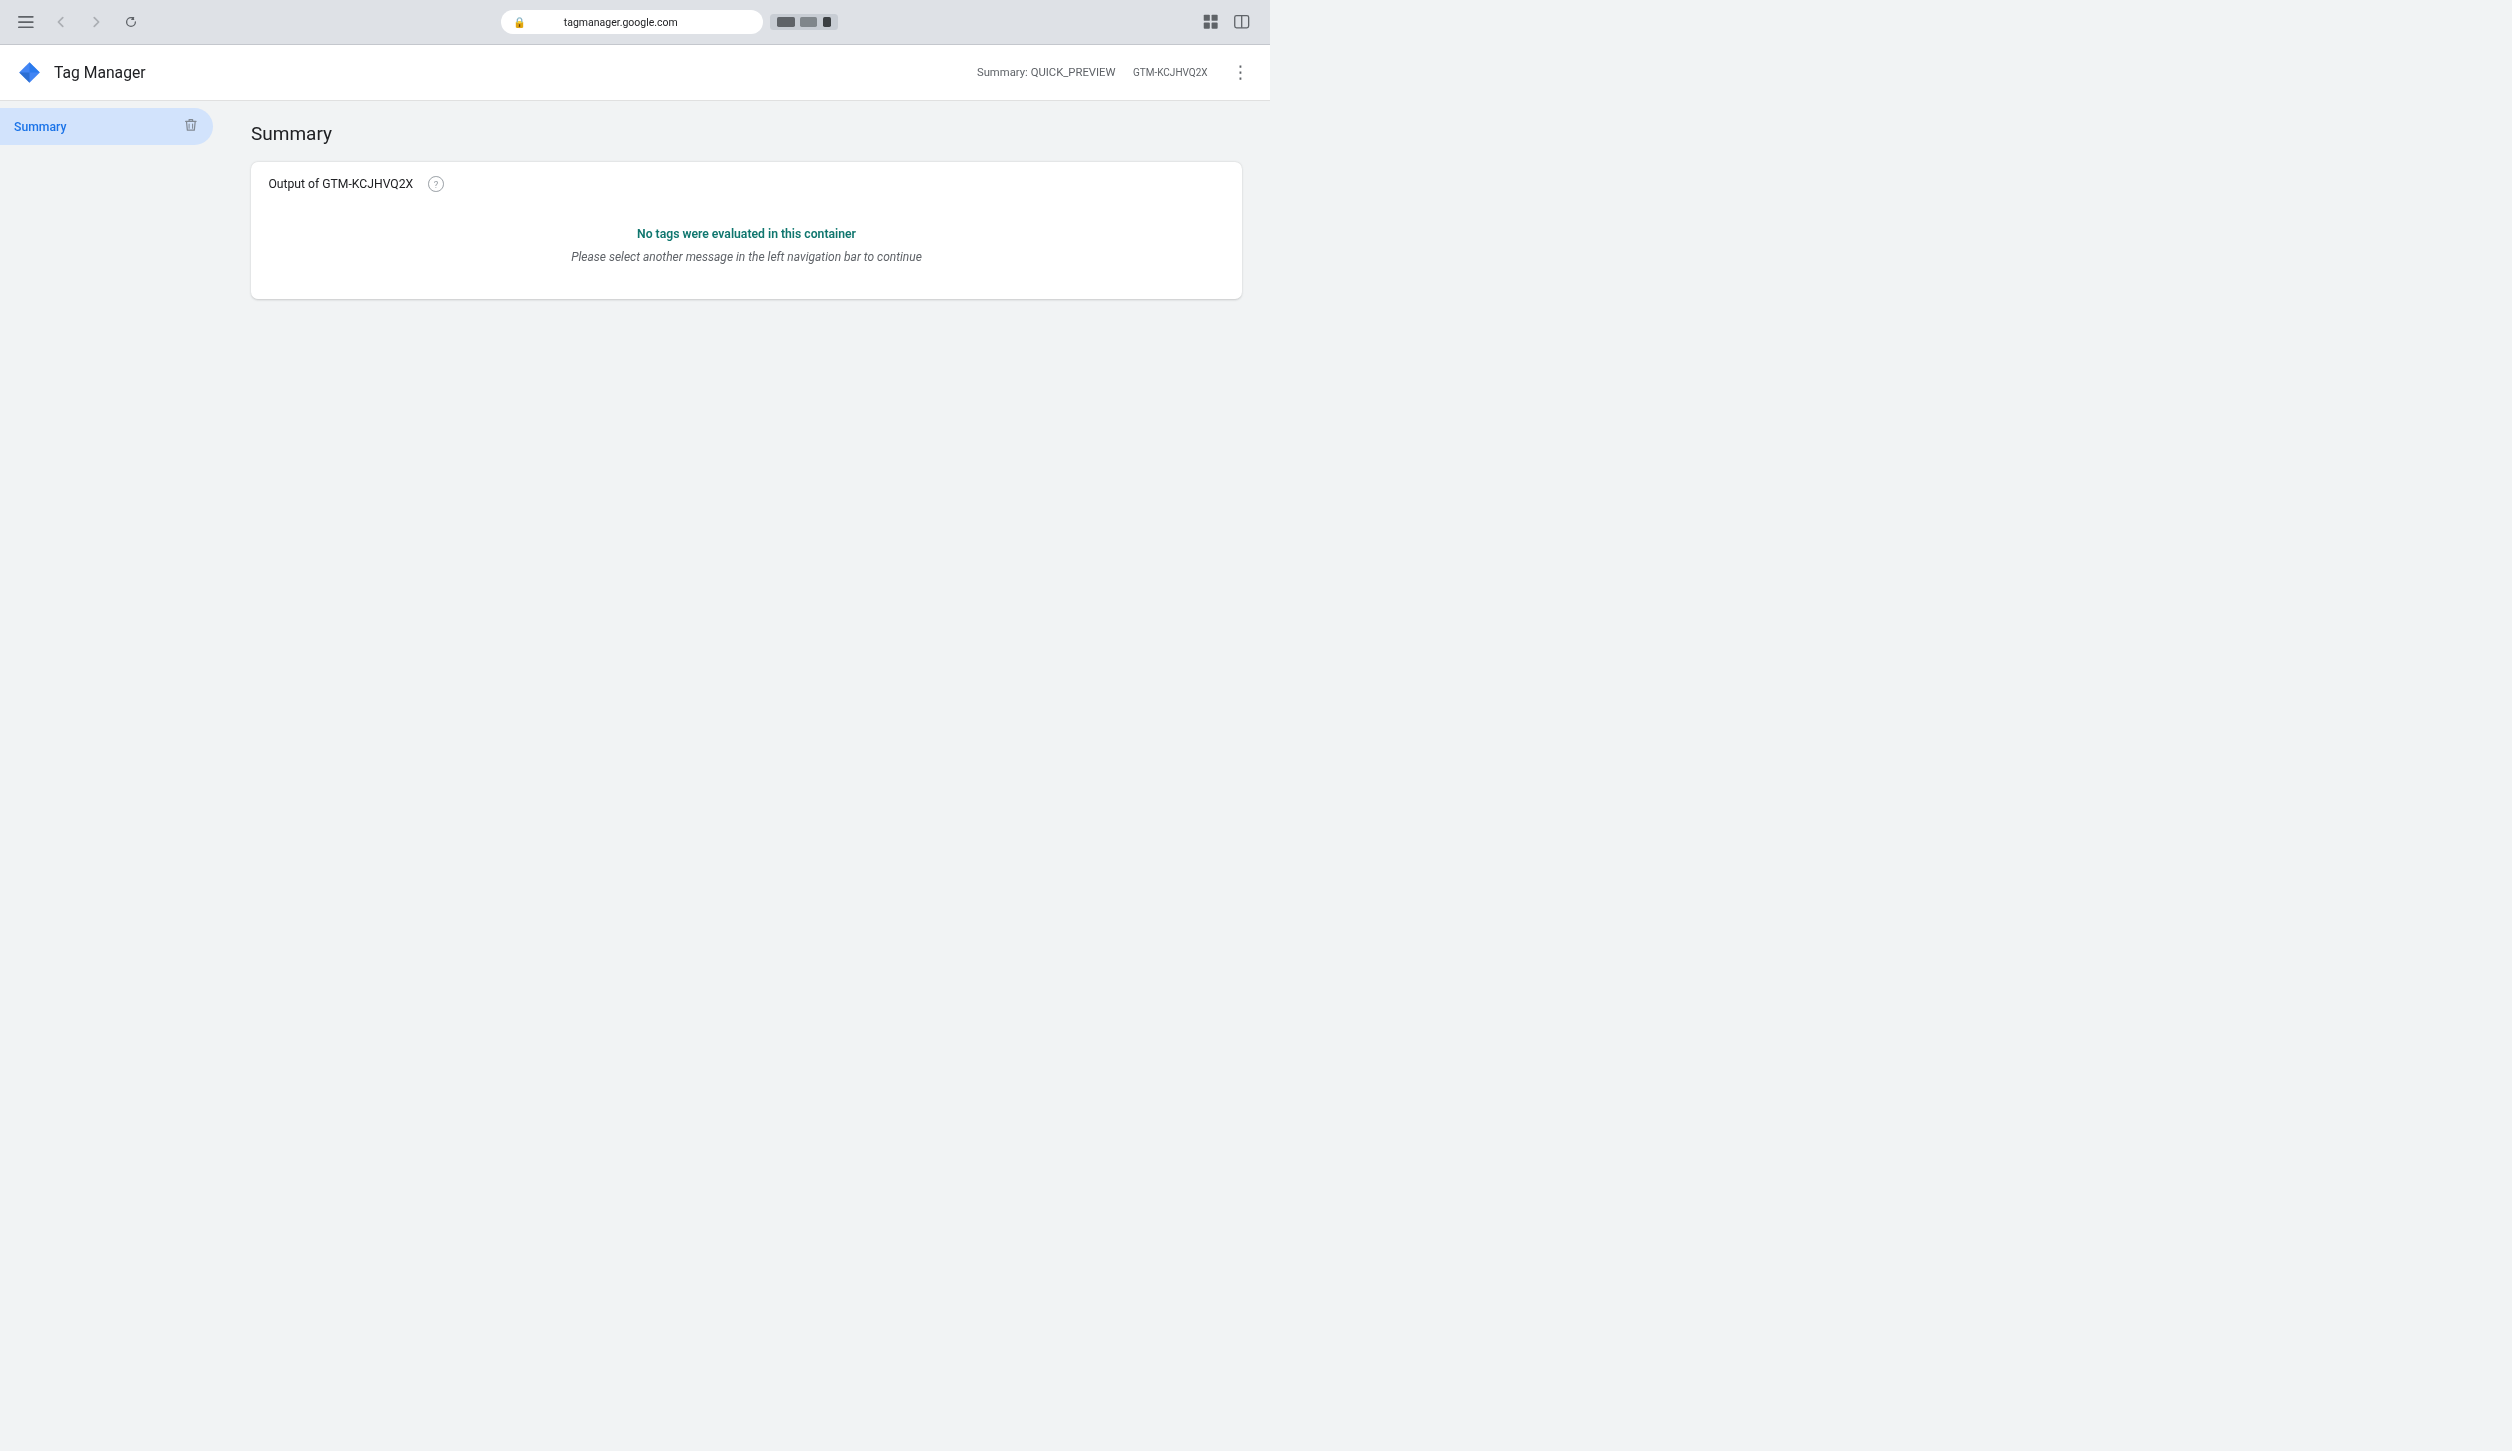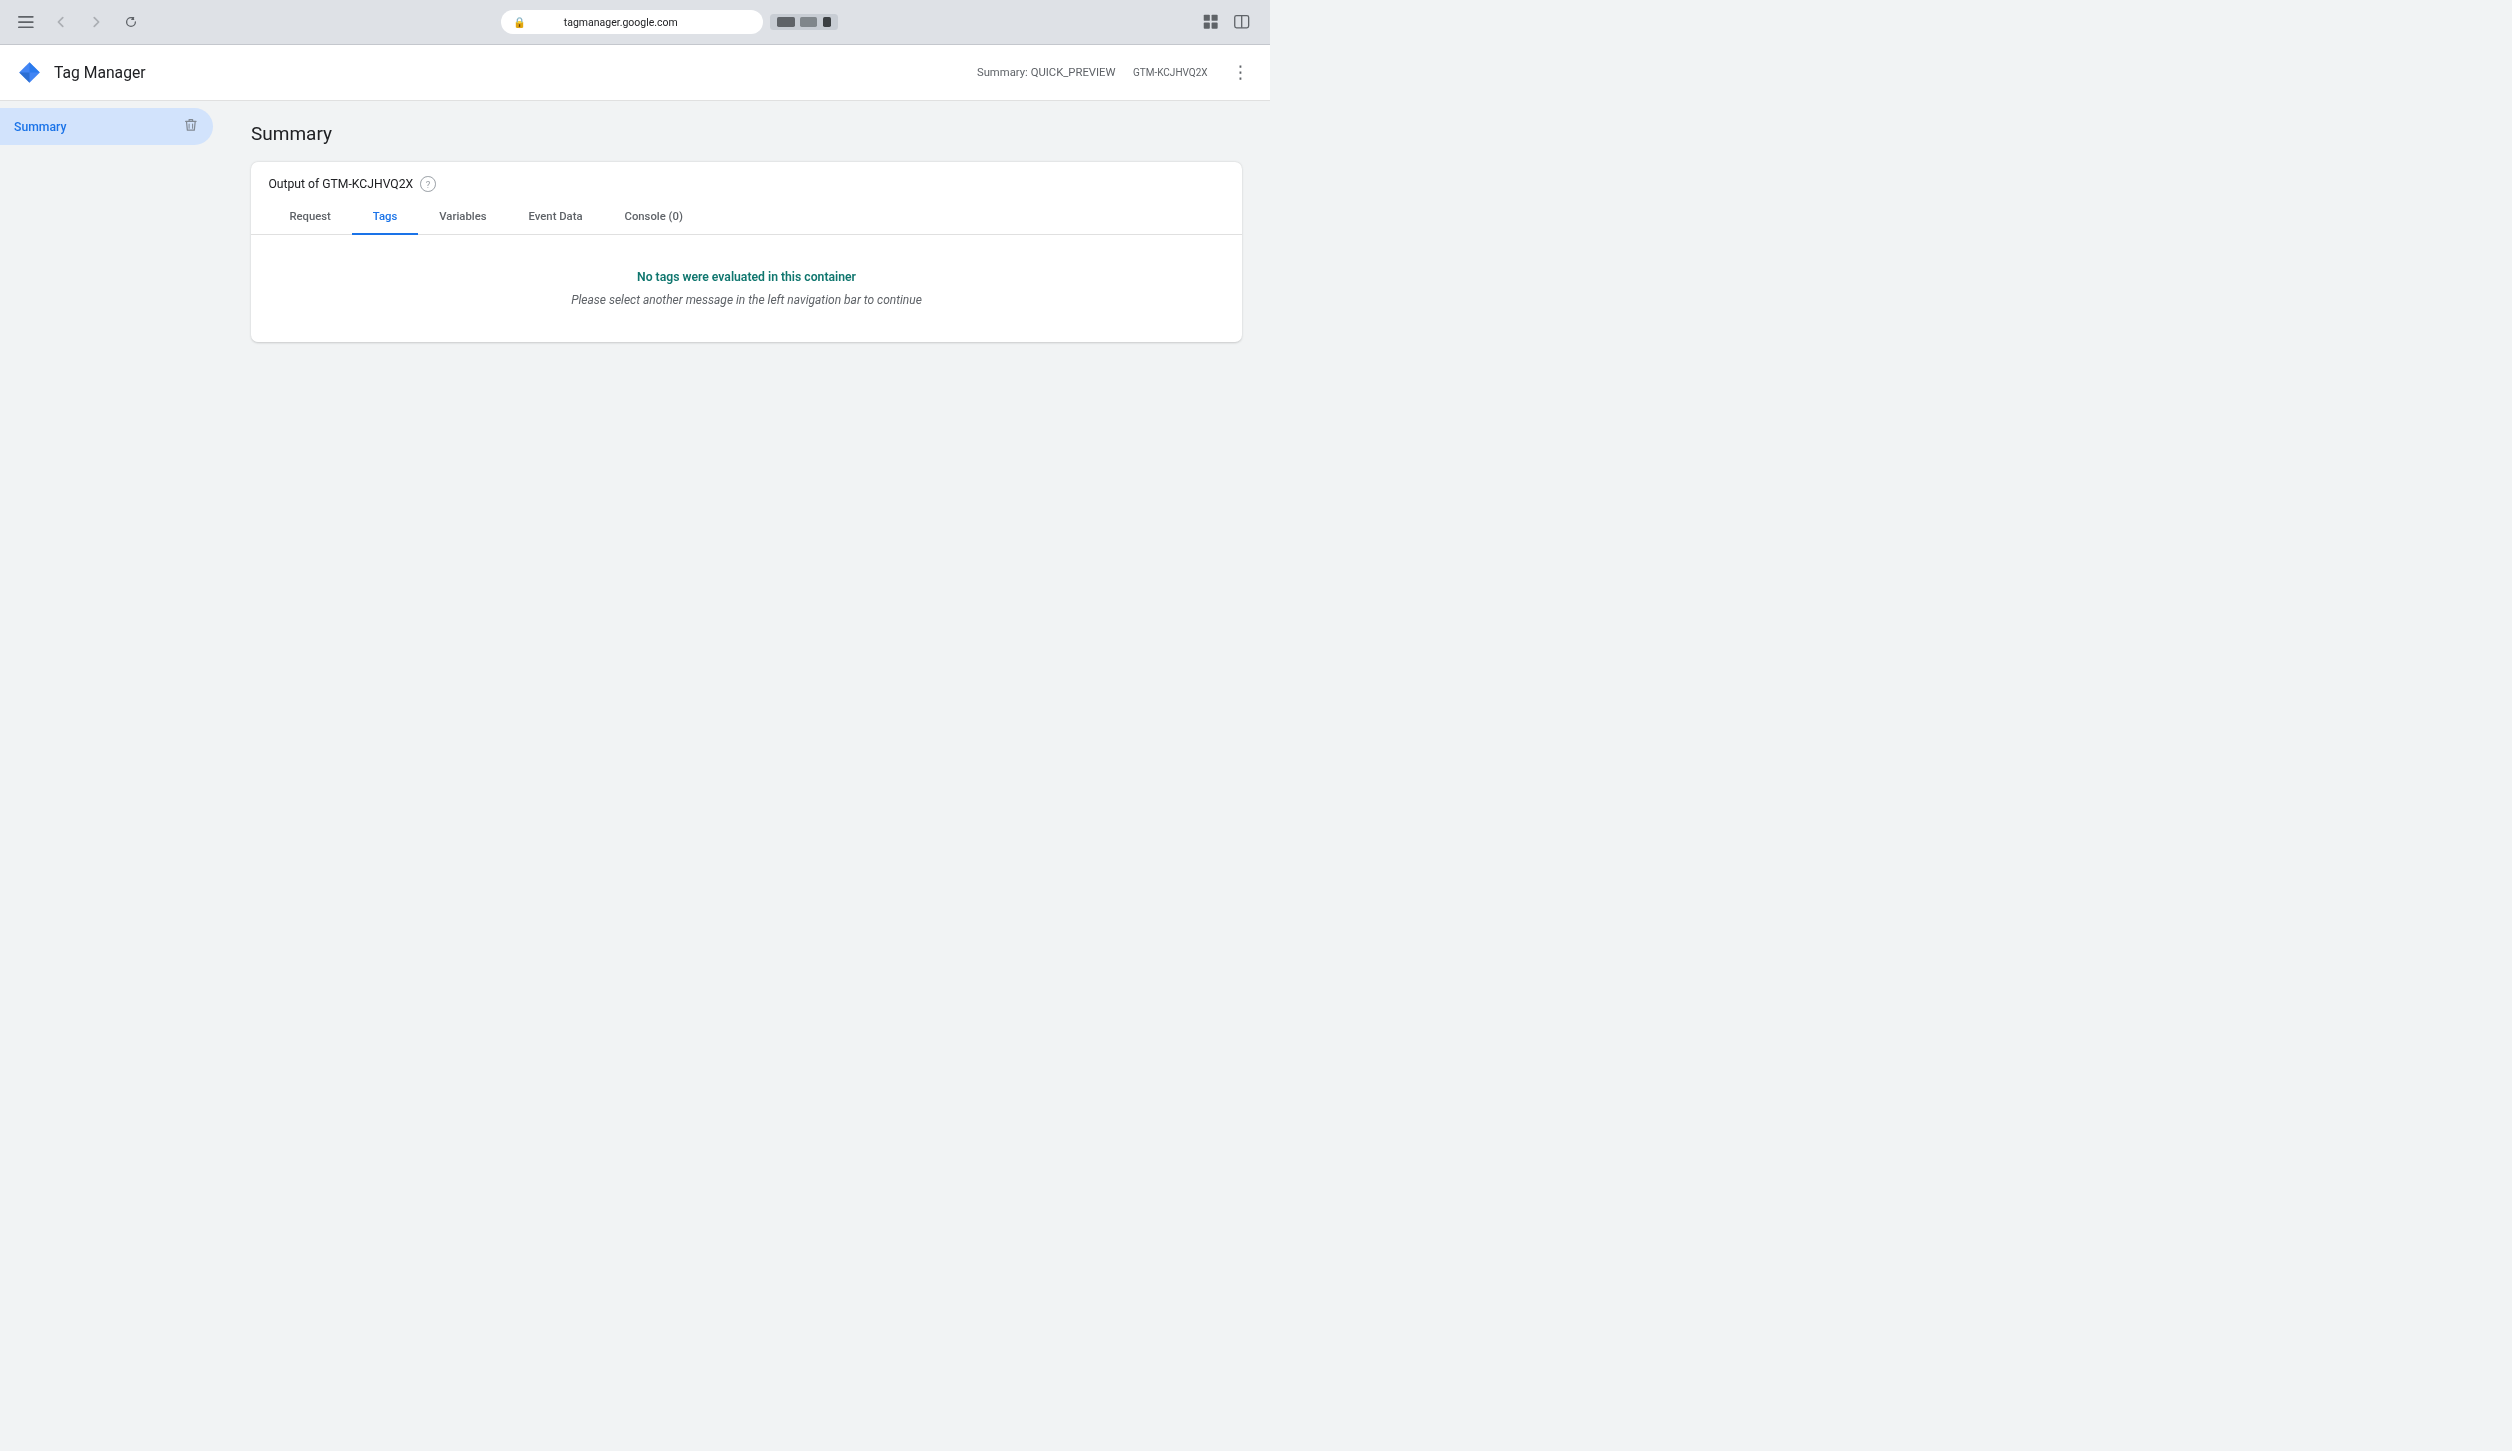--- a/index.html
+++ b/index.html
@@ -221,21 +221,21 @@
       background: #fff;
       border-radius: 7px;
       box-shadow: 0 0.9px 2.6px rgba(0,0,0,0.12), 0 0.9px 1.7px rgba(0,0,0,0.06);
       overflow: hidden;
     }
 
     .output-card-header {
       padding: 14px 17.4px 0;
       display: flex;
       align-items: center;
-      gap: 7px;
+      gap: 15px;
     }
 
     .output-title {
       font-size: 12.2px;
       color: #202124;
       font-weight: 400;
     }
 
     .help-icon {
       width: 15.7px;
@@ -390,27 +390,20 @@
 
     <main class="content-area">
       <h1 class="page-title">Summary</h1>
 
       <div class="output-card">
         <div class="output-card-header">
           <span class="output-title">Output of GTM-KCJHVQ2X</span>
           <div class="help-icon">?</div>
         </div>
 
-        <div class="tabs-bar">
-          <div class="tab-item">Request</div>
-          <div class="tab-item active">Tags</div>
-          <div class="tab-item">Variables</div>
-          <div class="tab-item">Event Data</div>
-          <div class="tab-item">Console (0)</div>
-        </div>
 
         <div class="tab-content">
           <p class="no-tags-title">No tags were evaluated in this container</p>
           <p class="no-tags-desc">Please select another message in the left navigation bar to continue</p>
         </div>
       </div>
     </main>
 
   </div>
 </div>

